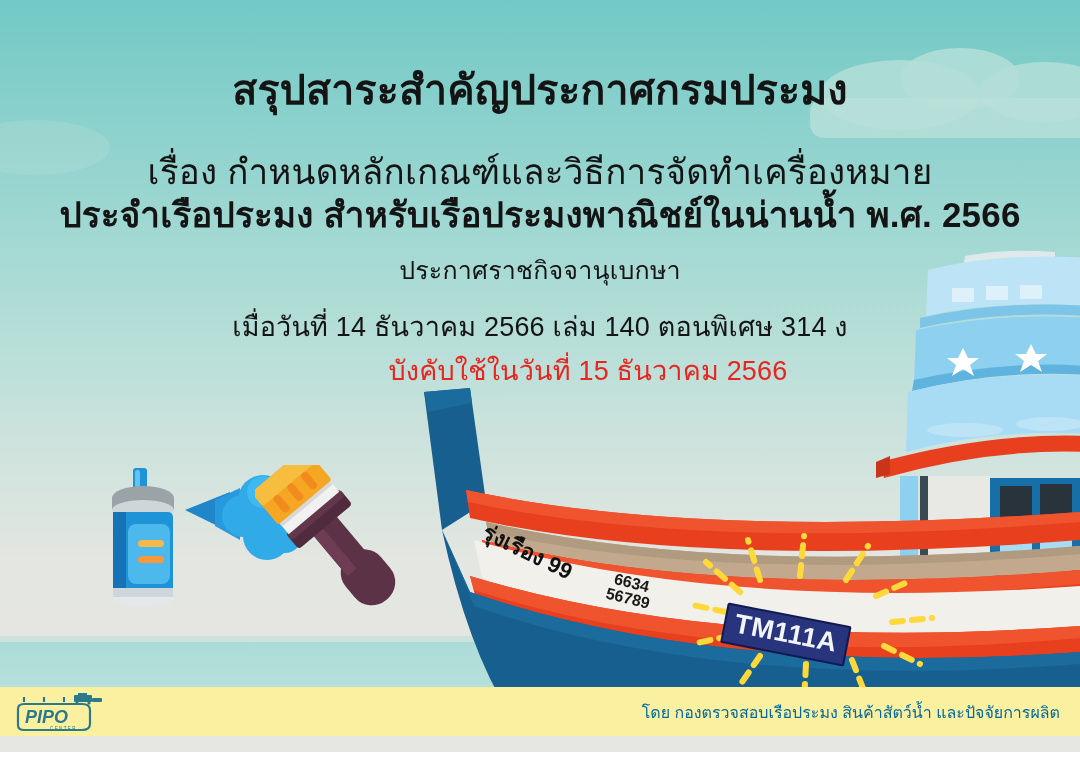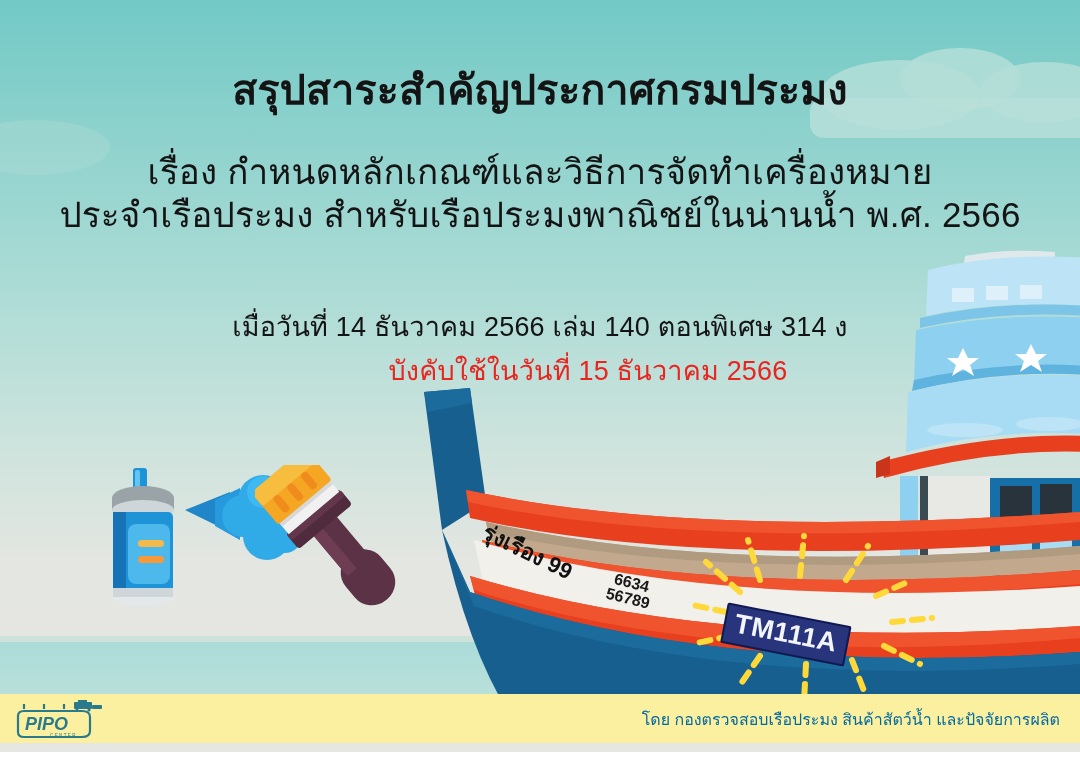--- a/index.html
+++ b/index.html
@@ -22,28 +22,28 @@
     background:linear-gradient(180deg,#abdcd8 0%, #b6dfda 55%, #bfe2dc 100%);
   }
   #seahaze{position:absolute;left:0;right:0;top:636px;height:10px;background:#c3e0d9;opacity:.7;}
 
   
   .txt{position:absolute;width:100%;text-align:center;color:#141414;
        font-family:"Liberation Sans","DejaVu Sans",sans-serif;
        letter-spacing:.2px;white-space:nowrap;}
   #title{top:57px;font-size:41px;font-weight:bold;}
   #sub1{top:144px;font-size:35px;}
-  #sub2{top:187px;font-size:35px;}
+  #sub2{top:187px;font-size:35px;font-weight:bold;}
   #line1{top:250px;font-size:25px;}
   #line2{top:305px;font-size:27px;}
   #line3{top:349px;font-size:27px;color:#e8251f;margin-left:48px;}
 
   
   #footer{
-    position:absolute;left:0;bottom:9px;width:1080px;height:49px;
+    position:absolute;left:0;bottom:16px;width:1080px;height:49px;
     background:#fbf0a0;
   }
   #credit{
     position:absolute;right:20px;top:50%;transform:translateY(-50%);
     font-size:16px;color:#0369a1;white-space:nowrap;
   }
   #logo{
     position:absolute;left:14px;top:6px;width:96px;height:40px;
   }
 
@@ -92,20 +92,21 @@
   <div class="cloudband" style="left:810px;top:98px;width:300px;height:40px;border-radius:14px;"></div>
 
   <div class="cloud" style="left:-40px;top:120px;width:150px;height:55px;opacity:.35;"></div>
 
   <div id="seahaze"></div>
   <div id="sea"></div>
 
   <div class="txt" id="title">สรุปสาระสำคัญประกาศกรมประมง</div>
   <div class="txt" id="sub1">เรื่อง กำหนดหลักเกณฑ์และวิธีการจัดทำเครื่องหมาย</div>
   <div class="txt" id="sub2">ประจำเรือประมง สำหรับเรือประมงพาณิชย์ในน่านน้ำ พ.ศ. 2566</div>
+  <div class="txt" id="line1">ประกาศราชกิจจานุเบกษา</div>
   <div class="txt" id="line2">เมื่อวันที่ 14 ธันวาคม 2566 เล่ม 140 ตอนพิเศษ 314 ง</div>
   <div class="txt" id="line3">บังคับใช้ในวันที่ 15 ธันวาคม 2566</div>
 
   <svg id="spray" viewBox="0 0 78 140">
     <rect x="29" y="0" width="14" height="22" rx="3" fill="#1e93d8"></rect>
     <rect x="31" y="2" width="5" height="18" rx="2" fill="#63c4ef"></rect>
     <ellipse cx="39" cy="30" rx="31" ry="12" fill="#9aa3a8"></ellipse>
     <rect x="8" y="30" width="62" height="12" fill="#9aa3a8"></rect>
     <ellipse cx="39" cy="42" rx="31" ry="10" fill="#cfd6da"></ellipse>
     <rect x="9" y="44" width="60" height="84" rx="5" fill="#1e93d8"></rect>

